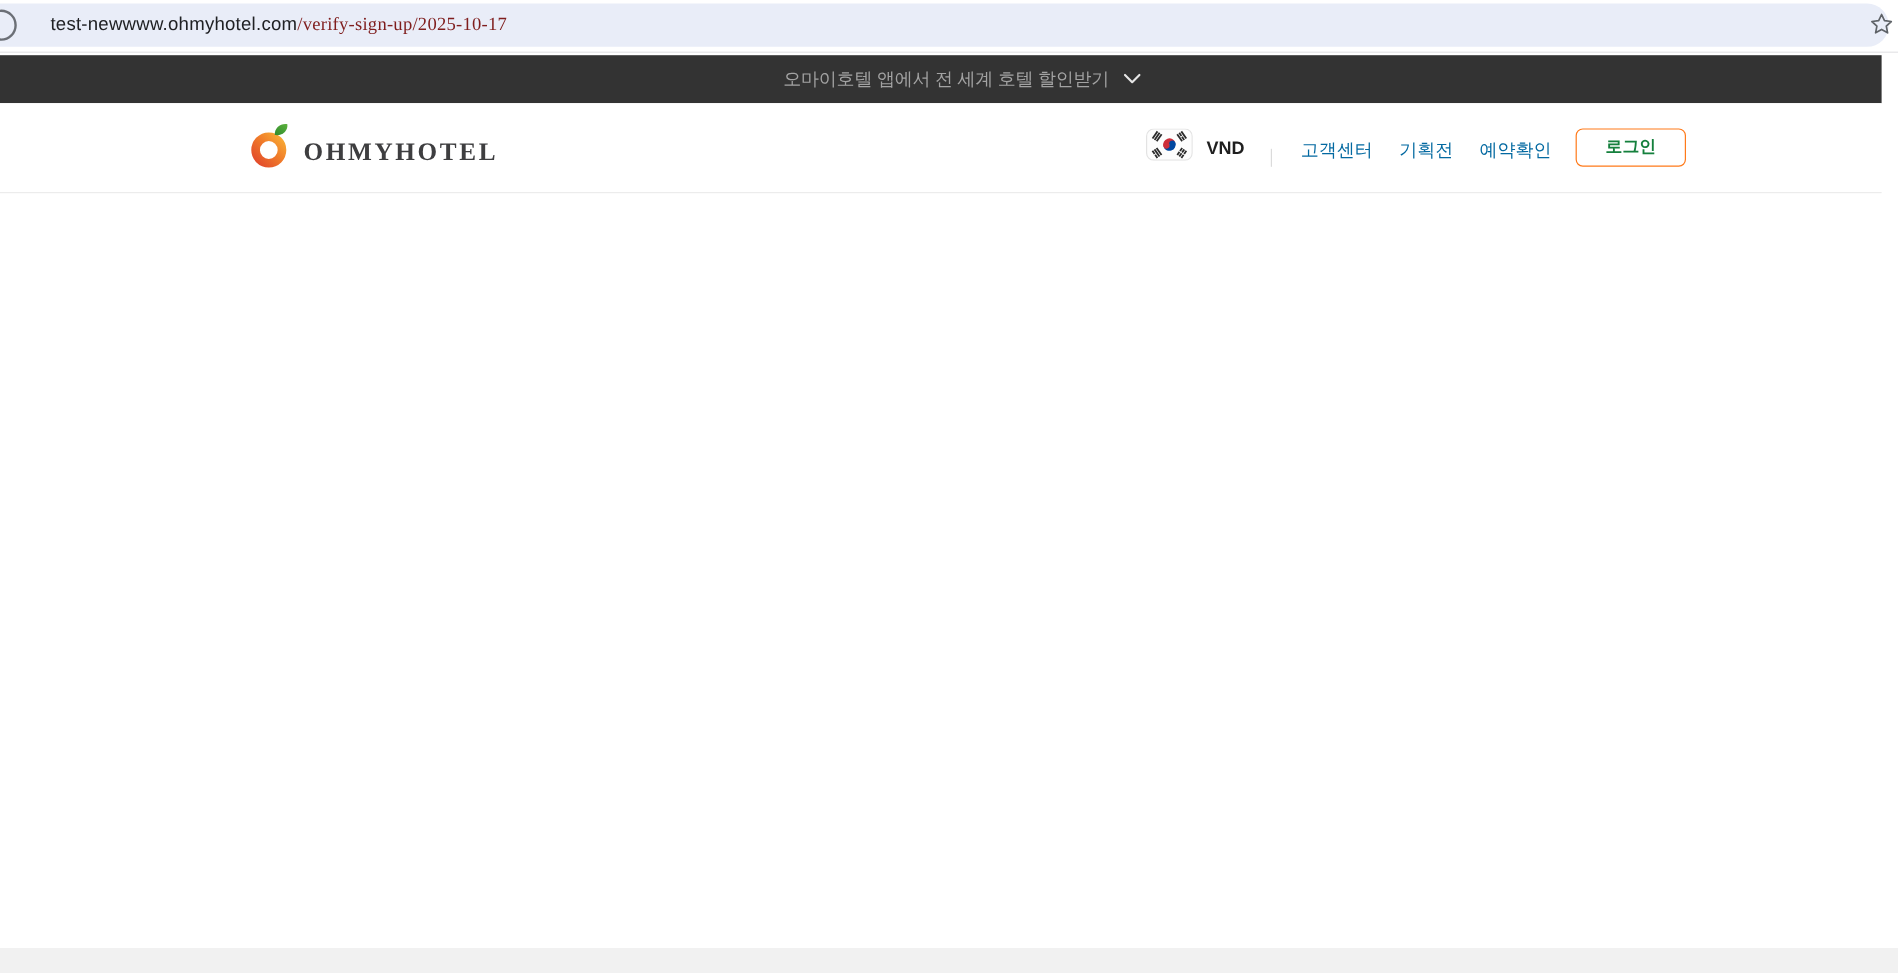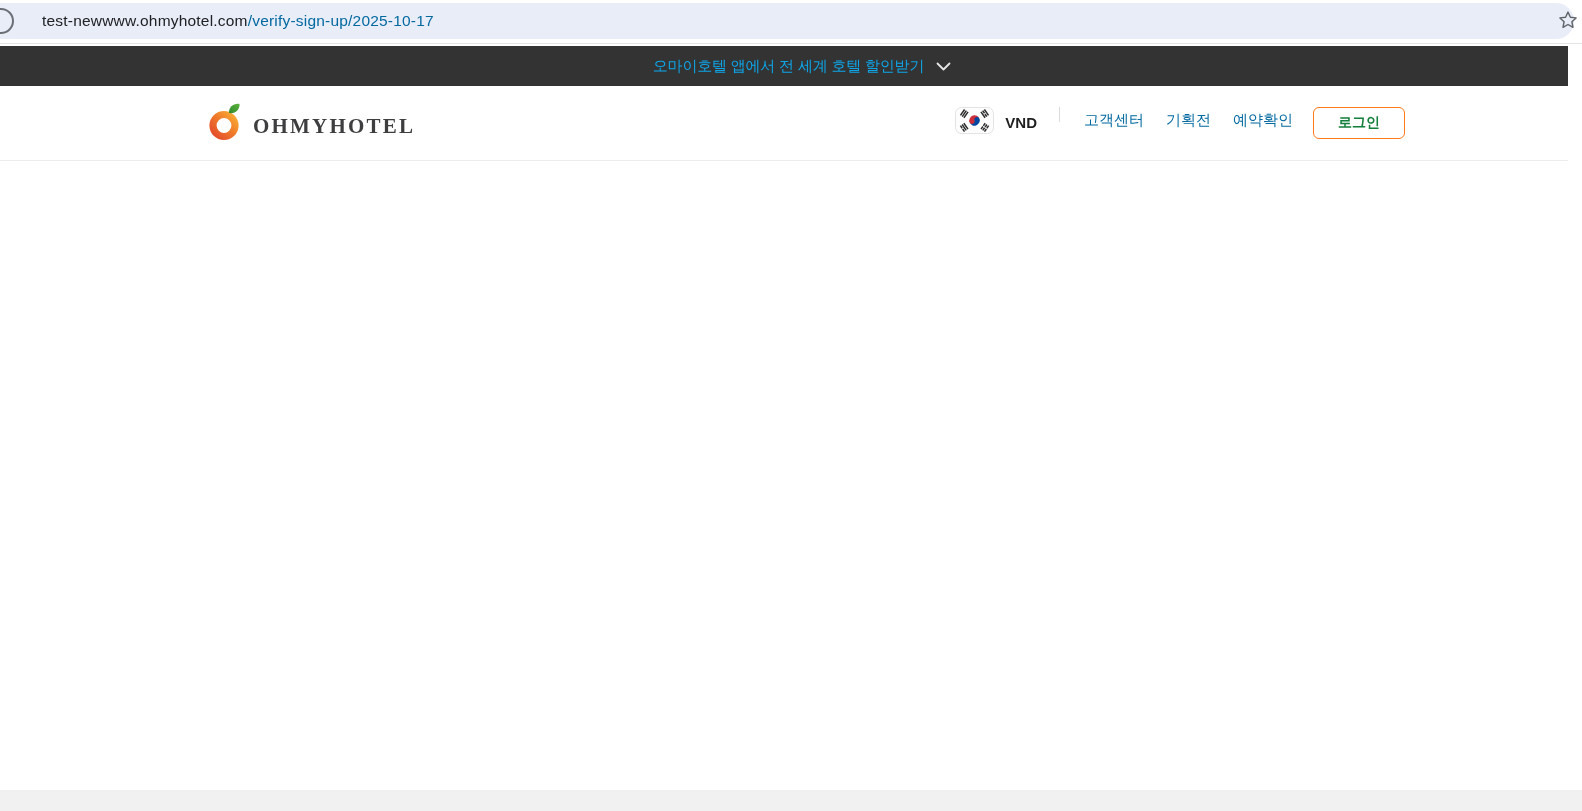--- a/index.html
+++ b/index.html
@@ -16,42 +16,42 @@
   }
   .omnibox {
     position:absolute; top:3px; left:-26px; width:1600px; height:36px;
     background:#E9EDF8; border-radius:18px; display:flex; align-items:center;
   }
   .site-info-icon {
     position:absolute; left:14px; top:5px; width:26px; height:26px;
     border:2.5px solid #6b6f76; border-radius:50%;
   }
   .url { margin-left:68px; font-size:15.5px; color:#202124; letter-spacing:.2px; white-space:nowrap; }
-  .url .path { color:#0369a1; }
+  .url .path { color:#7f1d1d;font-family:Liberation Serif, serif; }
   .bookmark-star { position:absolute; right:-4px; top:7px; }
 
   
   .promo-banner {
     position:absolute; top:46px; left:0; width:1568px; height:40px;
-    background:#333333; color:#0ea5e9; display:flex; align-items:center; justify-content:center;
+    background:#333333; color:#a3a3a3; display:flex; align-items:center; justify-content:center;
     cursor:pointer;
   }
   .promo-inner { display:flex; align-items:center; gap:12px; transform:translateX(18px); }
   .promo-text { font-size:15px; font-weight:500; letter-spacing:-0.2px; }
 
   
   .site-header {
     position:absolute; top:86px; left:0; width:1568px; height:75px;
     background:#fff; border-bottom:1px solid #ECECEC;
   }
   .logo { position:absolute; left:208px; top:50%; transform:translateY(-50%);
     display:flex; align-items:center; gap:9px; cursor:pointer; }
   .logo-text { font-size:21px; font-weight:700; letter-spacing:2.2px; color:#3E3E40; padding-top:6px;font-family:Liberation Serif, serif; }
   .header-right { position:absolute; right:163px; top:50%; transform:translateY(-50%);
-    display:flex; align-items:flex-start; gap:18px; }
+    display:flex; align-items:flex-end; gap:18px; }
   .currency { display:flex; align-items:center; gap:11px; cursor:pointer; }
   .currency-code { font-size:15px; font-weight:700; color:#1f1f1f; }
   .v-divider { width:1px; height:15px; background:#DBDBDB; margin:0 4px; }
   .nav-link { font-size:15px; font-weight:500; color:#0369a1; text-decoration:none; padding:4px 2px; cursor:pointer; }
   .login-btn {
     min-width:92px; height:32px; background:#fff; border:1.5px solid #FF7A1A; border-radius:6px;
     color:#15803d; font-size:14px; font-weight:700; cursor:pointer;
     font-family:inherit;
   }
 

